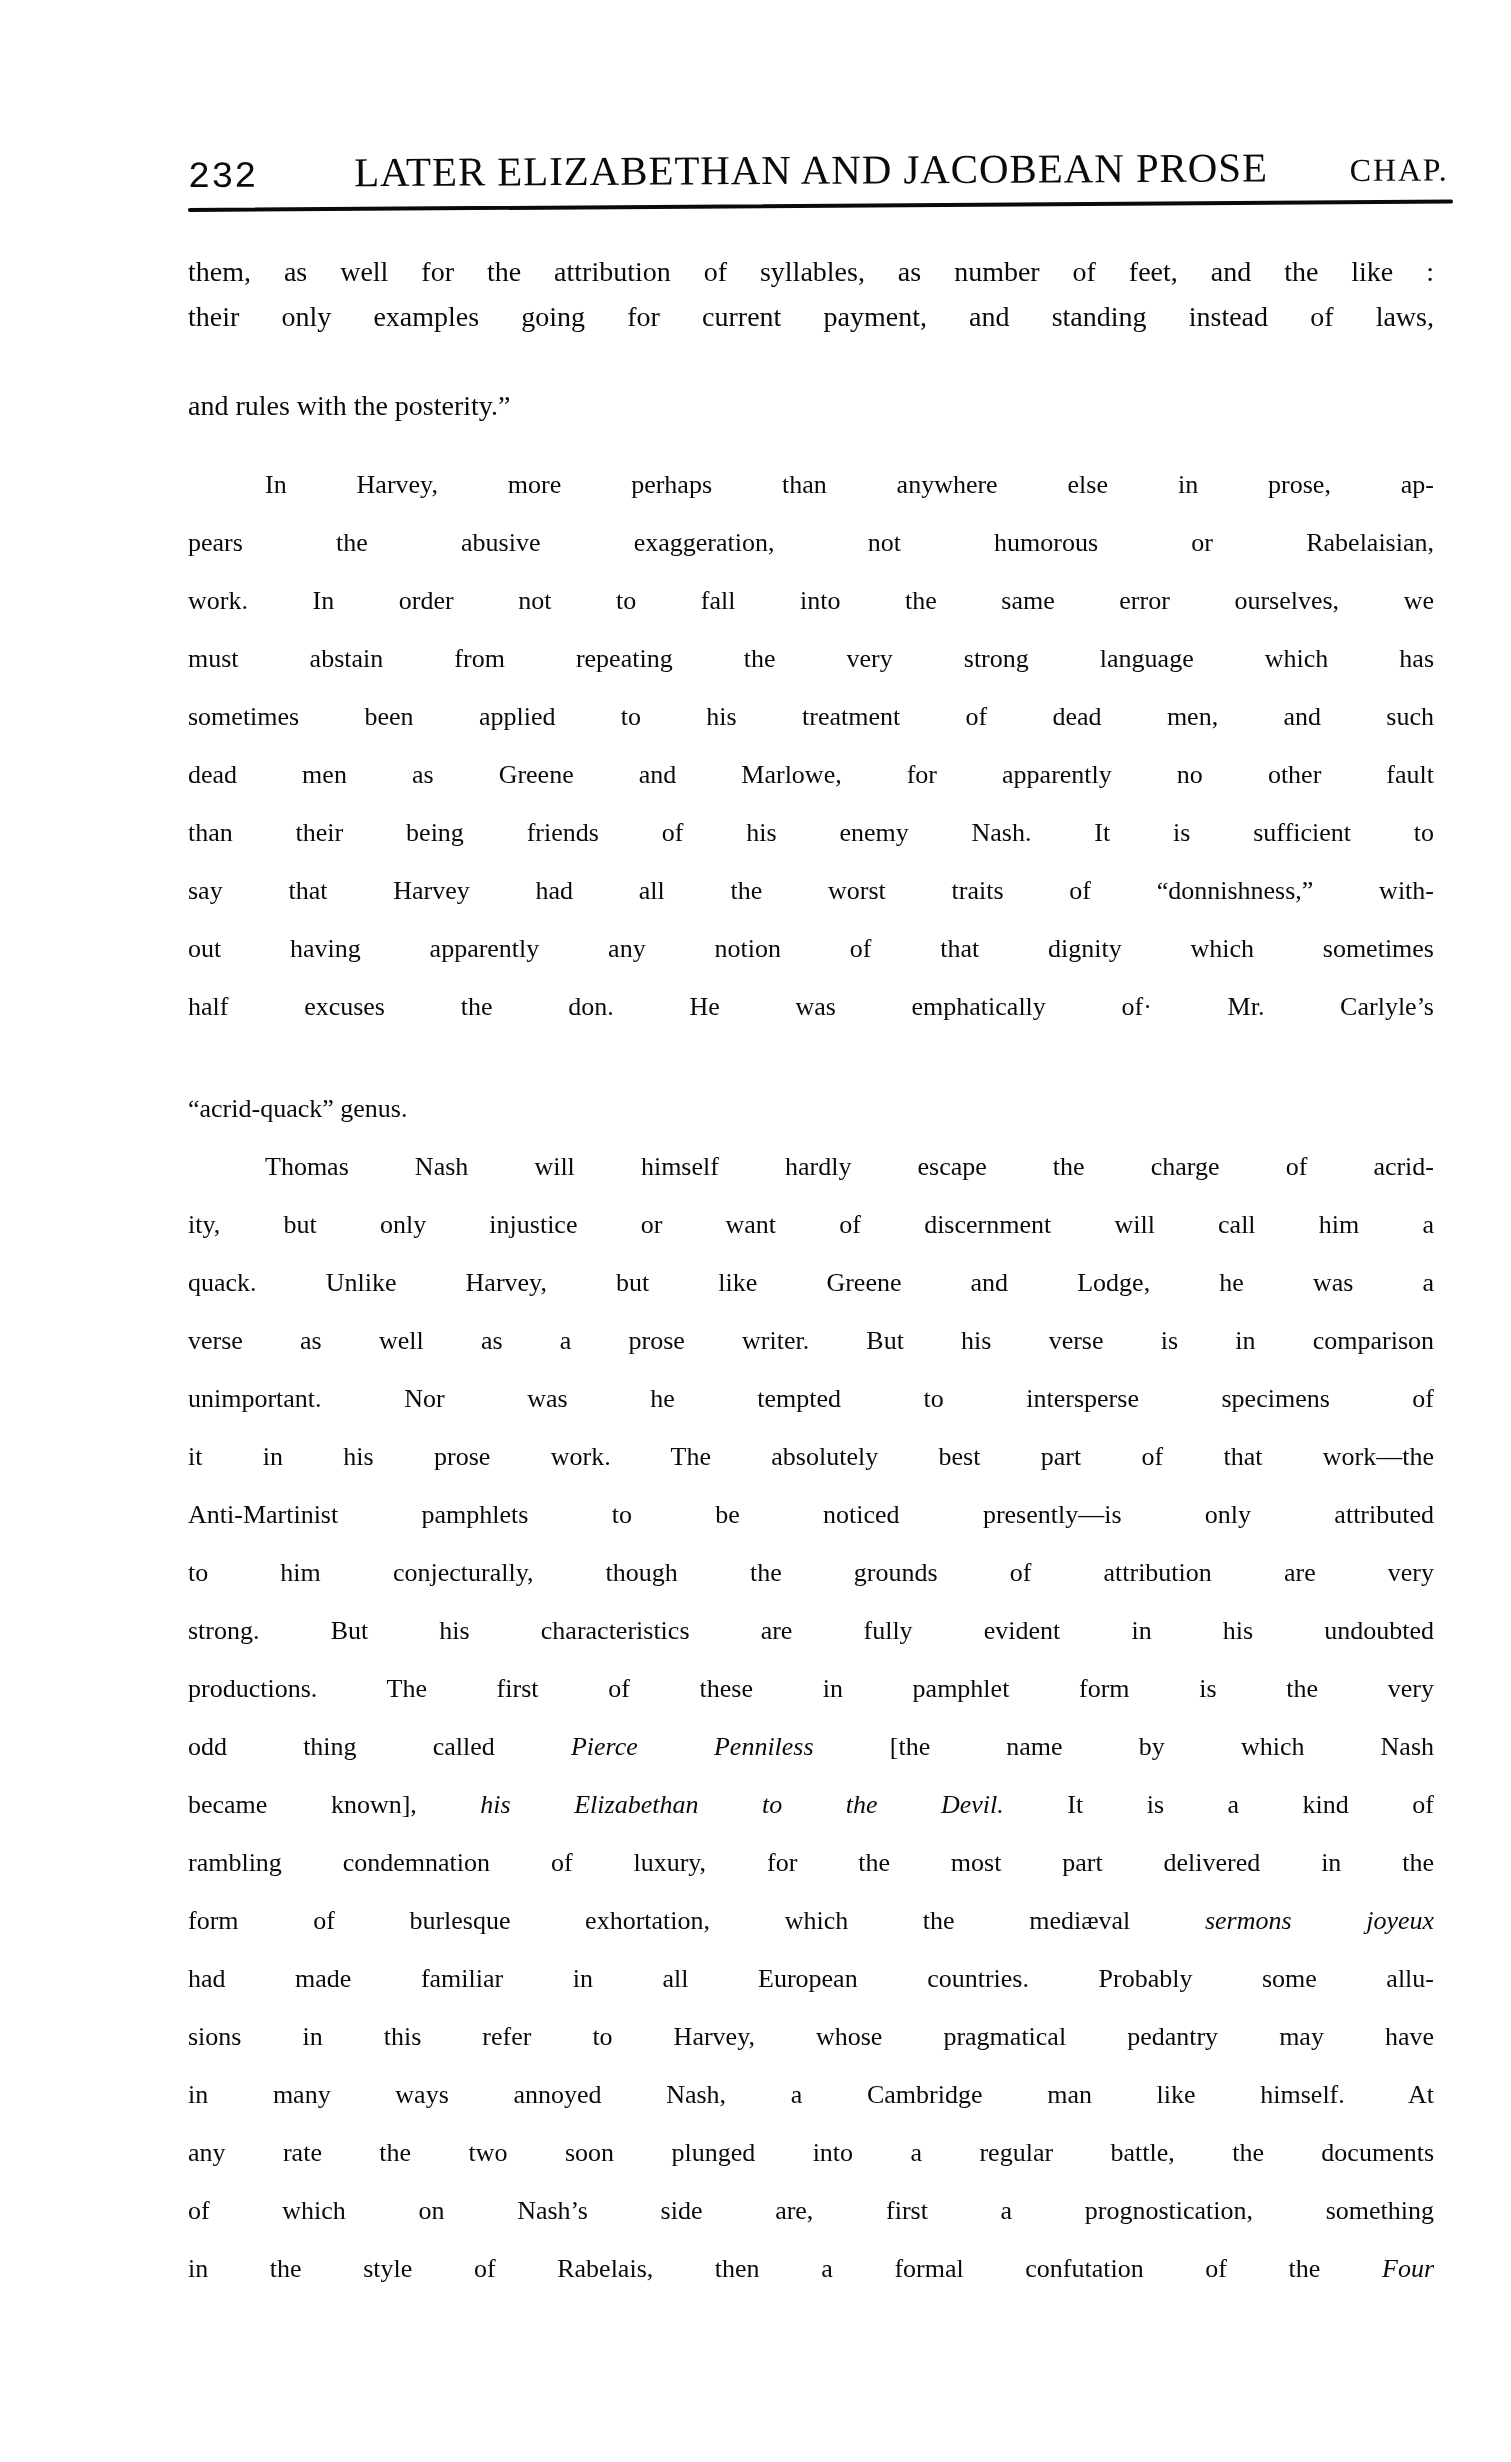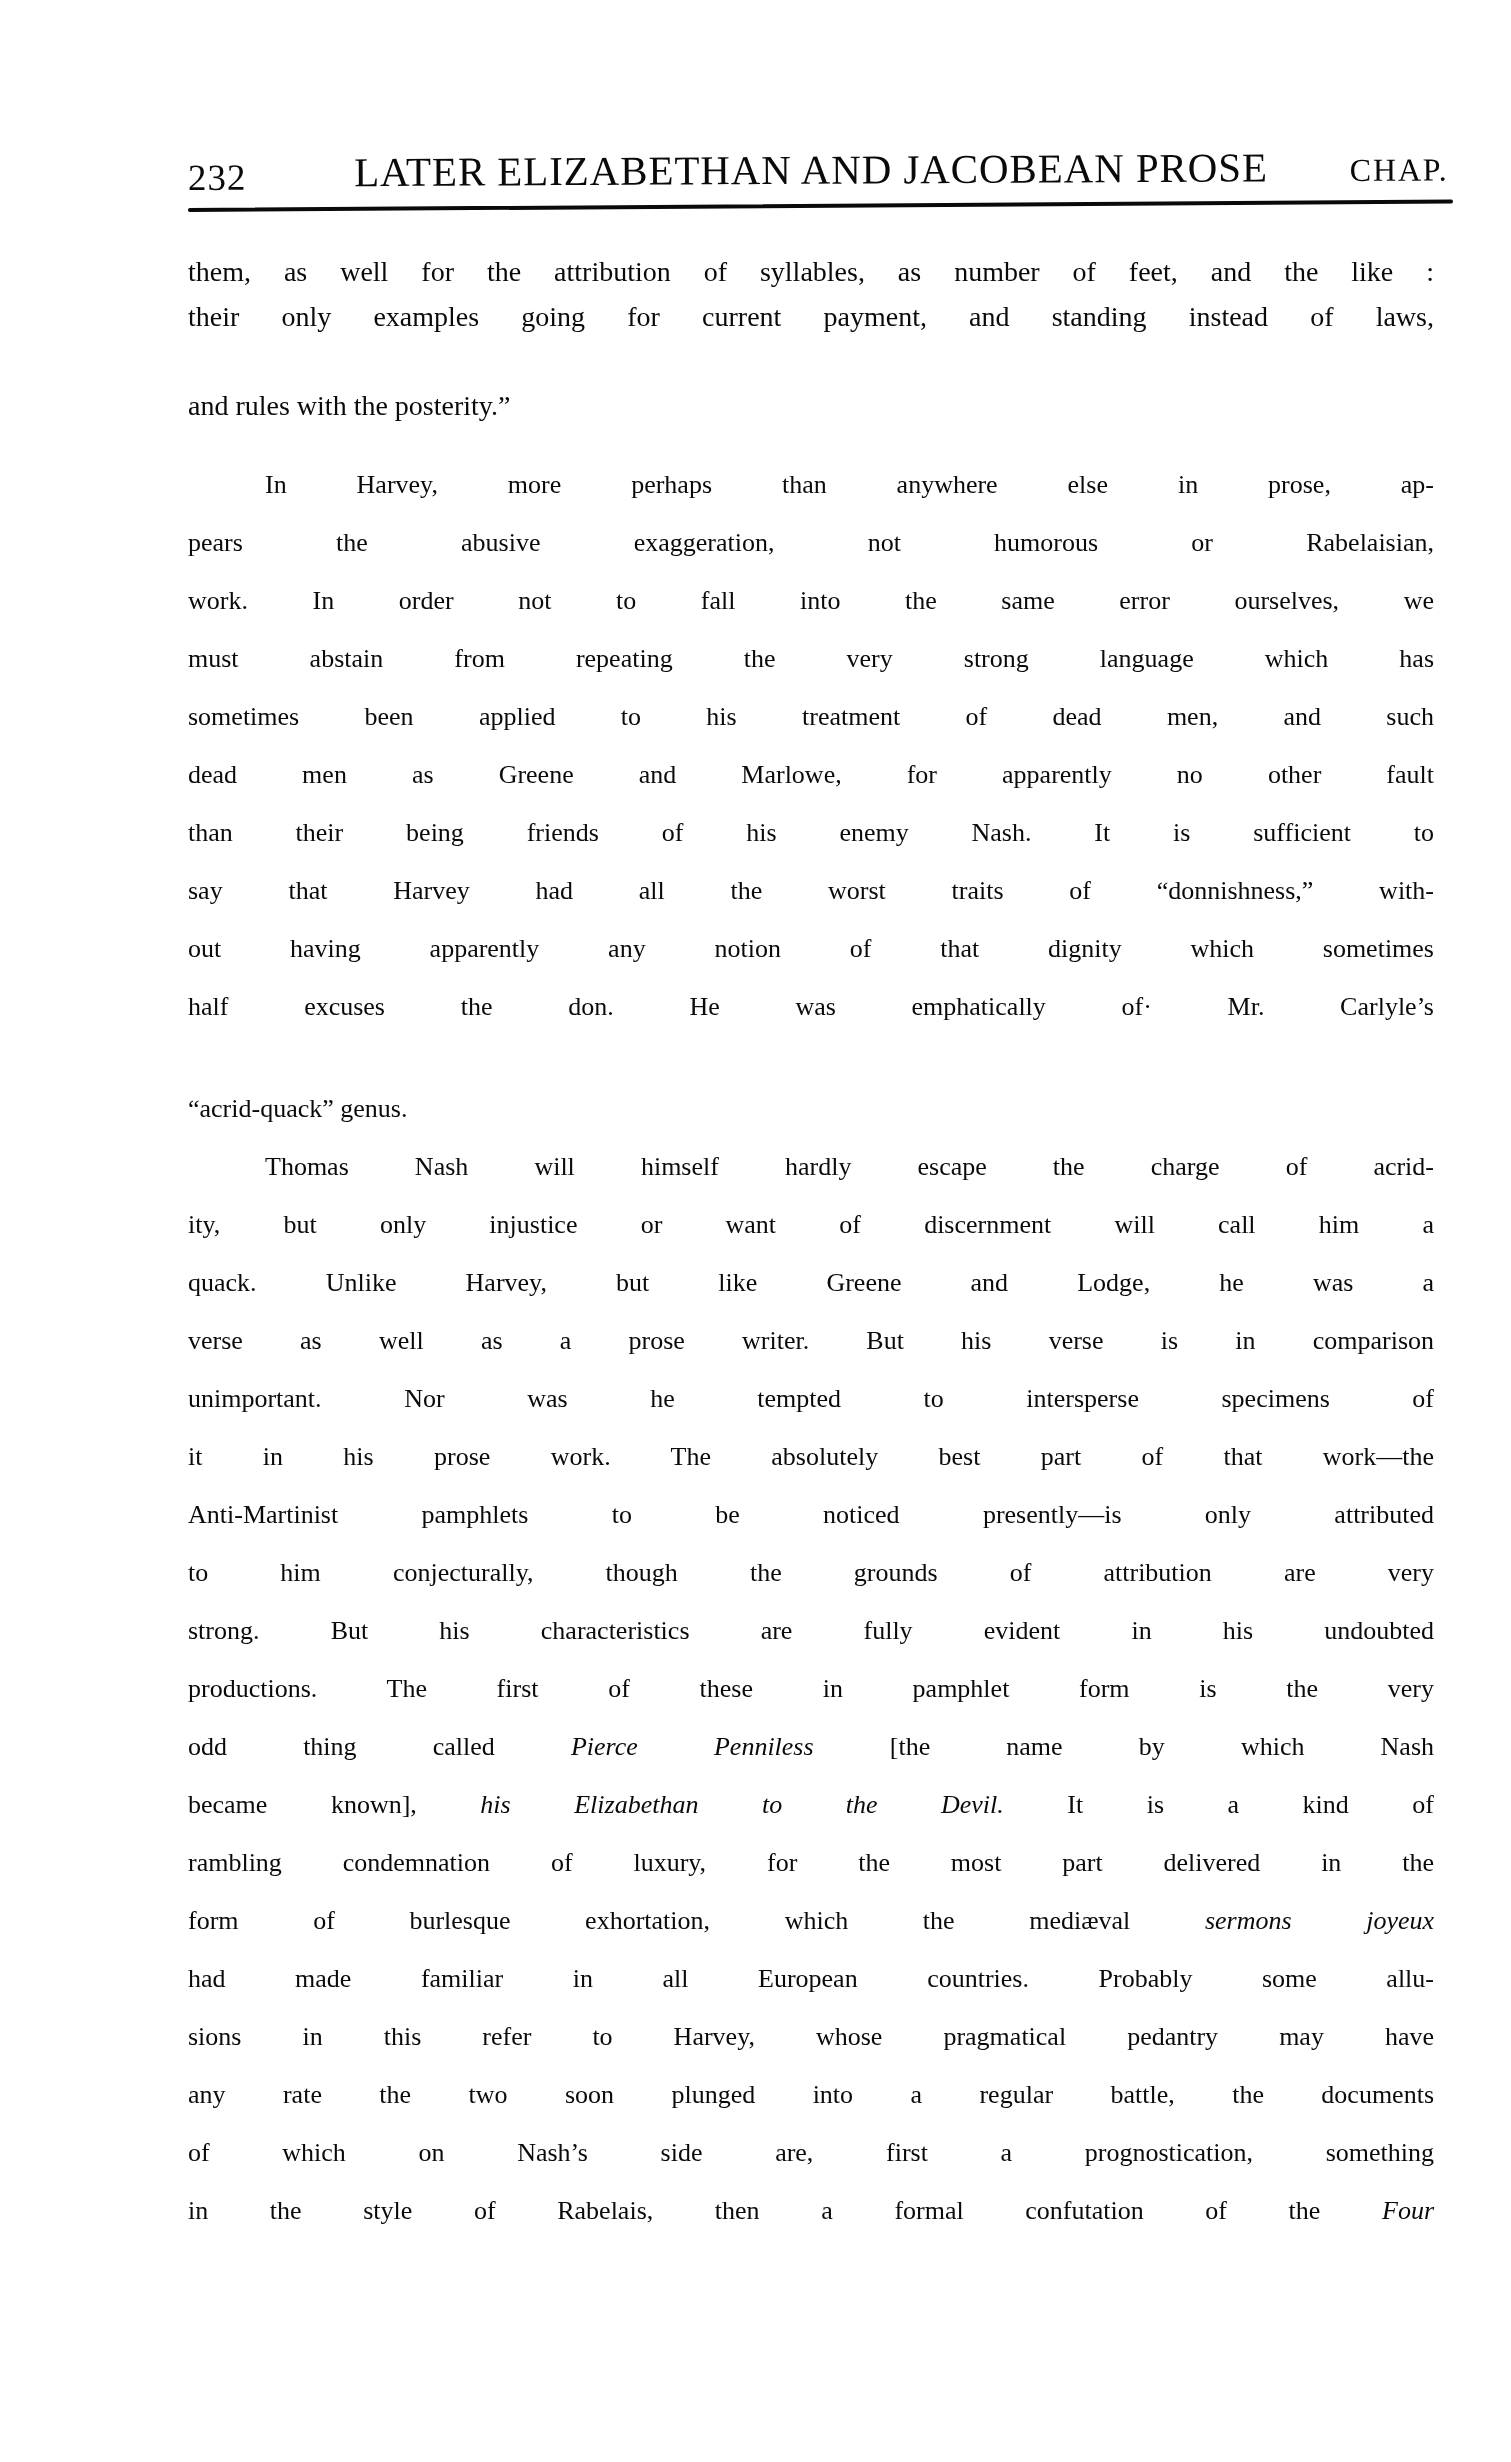--- a/index.html
+++ b/index.html
@@ -23,20 +23,21 @@
     height: 44px;
     transform: rotate(-0.3deg);
     transform-origin: left center;
   }
   .page-number {
     position: absolute;
     left: 0;
     top: 7.3px;
     font-size: 37px;
     letter-spacing: 0.9px;
+    font-family: Liberation Mono, monospace;
   }
   .running-title {
     display: block;
     text-align: center;
     font-size: 41px;
     letter-spacing: 0.9px;
     white-space: nowrap;
   }
   .chapter-label {
     position: absolute;
@@ -113,20 +114,21 @@
           <div class="line"><span>Anti-Martinist pamphlets to be noticed presently—is only attributed</span></div>
           <div class="line"><span>to him conjecturally, though the grounds of attribution are very</span></div>
           <div class="line"><span>strong. But his characteristics are fully evident in his undoubted</span></div>
           <div class="line"><span>productions. The first of these in pamphlet form is the very</span></div>
           <div class="line"><span>odd thing called </span><i>Pierce Penniless</i><span> [the name by which Nash</span></div>
           <div class="line"><span>became known], </span><i>his Elizabethan to the Devil.</i><span> It is a kind of</span></div>
           <div class="line"><span>rambling condemnation of luxury, for the most part delivered in the</span></div>
           <div class="line"><span>form of burlesque exhortation, which the mediæval </span><i>sermons joyeux</i></div>
           <div class="line"><span>had made familiar in all European countries. Probably some allu-</span></div>
           <div class="line"><span>sions in this refer to Harvey, whose pragmatical pedantry may have</span></div>
+          <div class="line"><span>in many ways annoyed Nash, a Cambridge man like himself. At</span></div>
           <div class="line"><span>any rate the two soon plunged into a regular battle, the documents</span></div>
           <div class="line"><span>of which on Nash’s side are, first a prognostication, something</span></div>
           <div class="line"><span>in the style of Rabelais, then a formal confutation of the </span><i>Four</i></div>
         </div>
       </div>
   </div>
 </div>
 
 
 </body></html>

